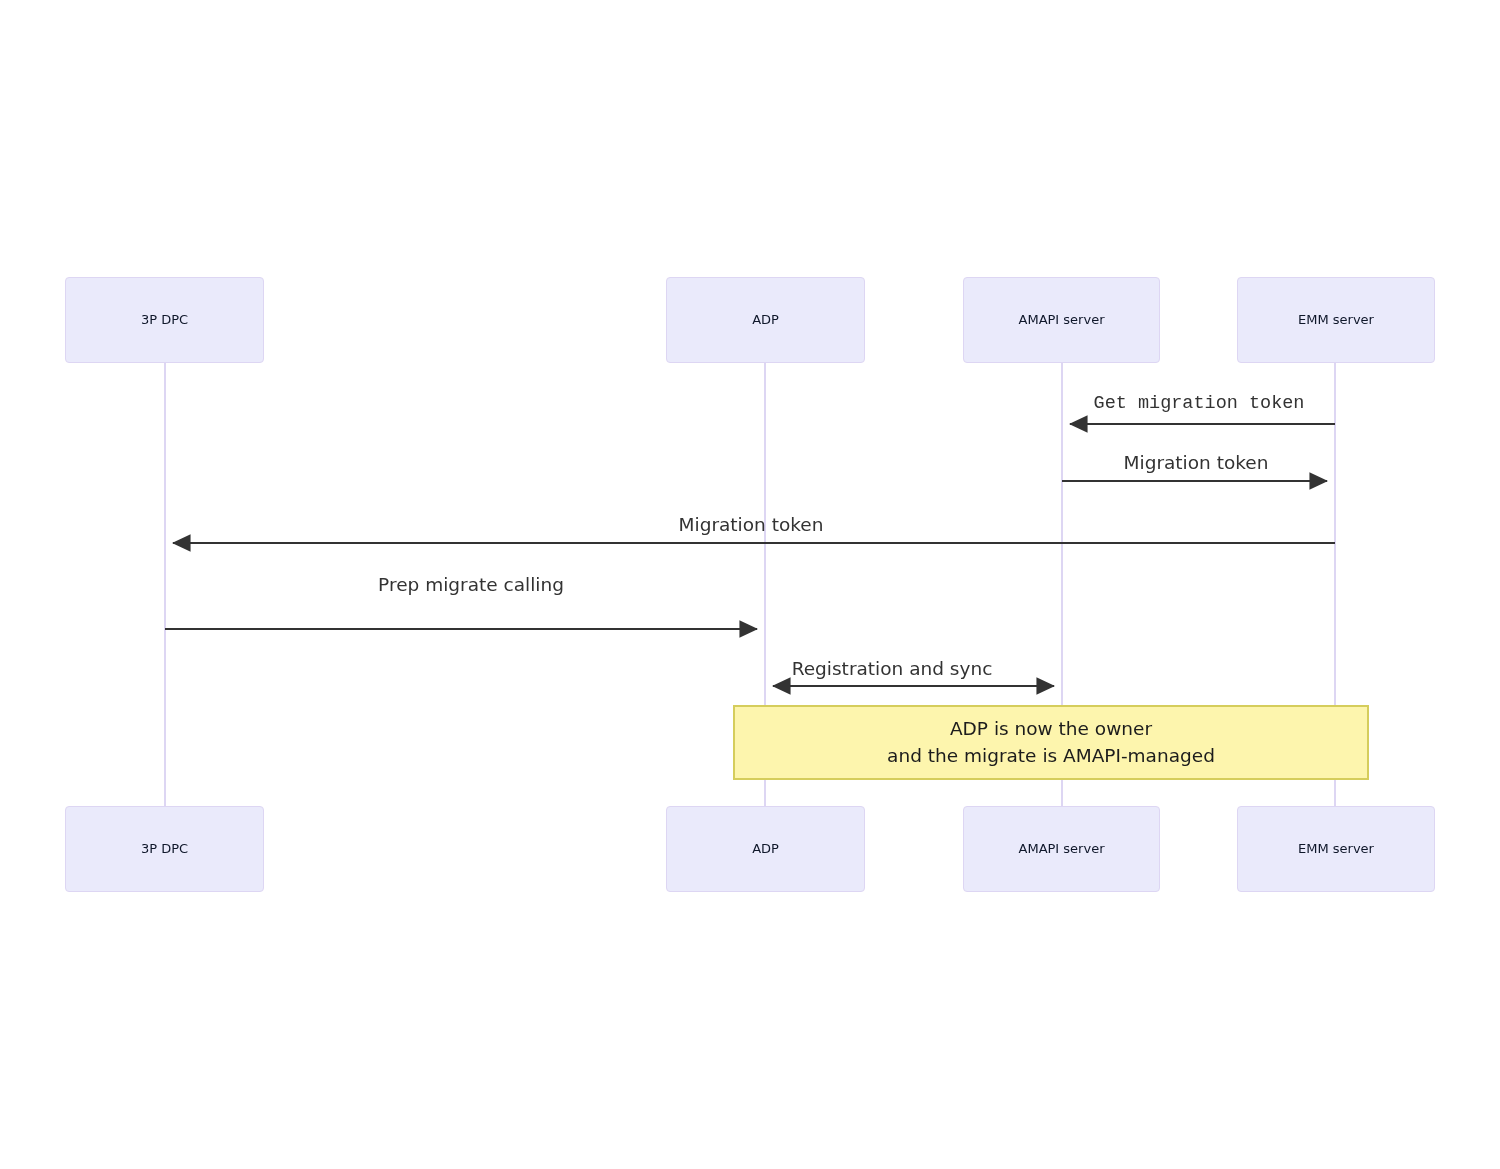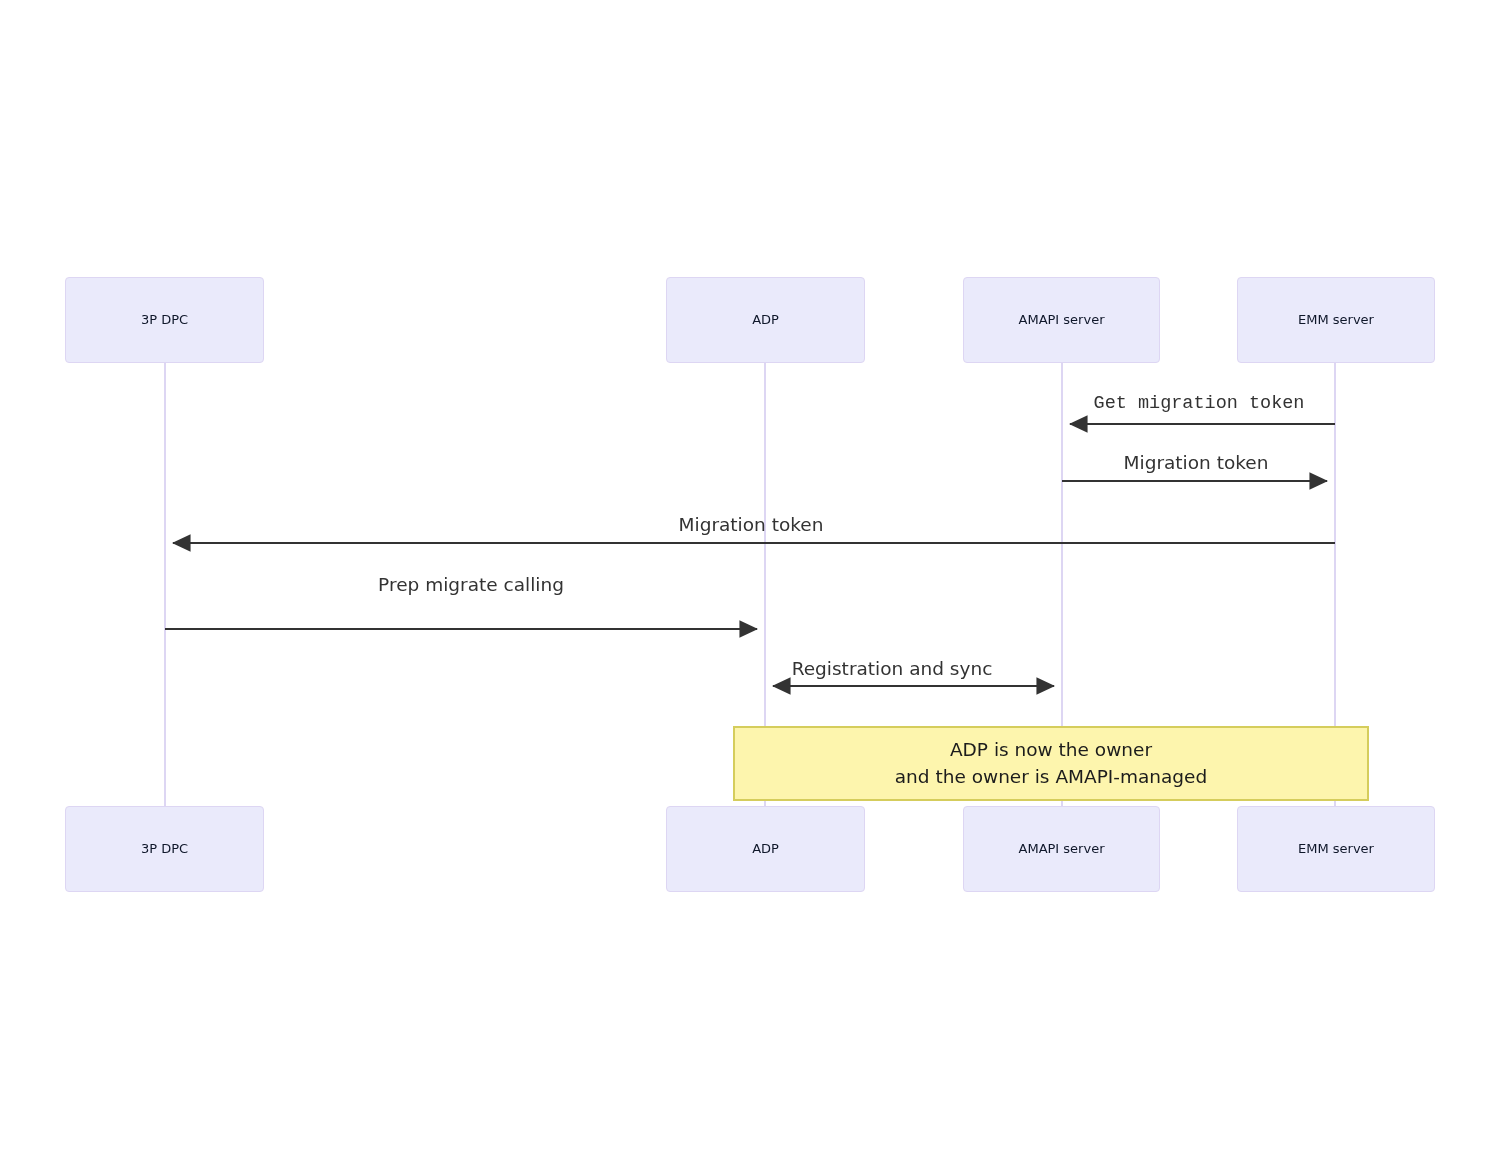--- a/index.html
+++ b/index.html
@@ -152,18 +152,18 @@
   <div class="msg-label" style="left:1196px; top:450px;">Migration token</div>
 
   <div class="msg-label" style="left:751px; top:512px;">Migration token</div>
 
   <div class="msg-label" style="left:471px; top:572px;">
     <div>Prep migrate calling</div>
   </div>
 
   <div class="msg-label" style="left:892px; top:656px;">Registration and sync</div>
 
-  <div class="note-box" style="left:733px; top:726px; width:636px; height:75px;">
+  <div class="note-box" style="left:733px; top:705px; width:636px; height:75px;">
     <div class="note-line">ADP is now the owner</div>
-    <div class="note-line">and the owner is AMAPI-managed</div>
+    <div class="note-line">and the migrate is AMAPI-managed</div>
   </div>
 
 </div>
 
 </body></html>

